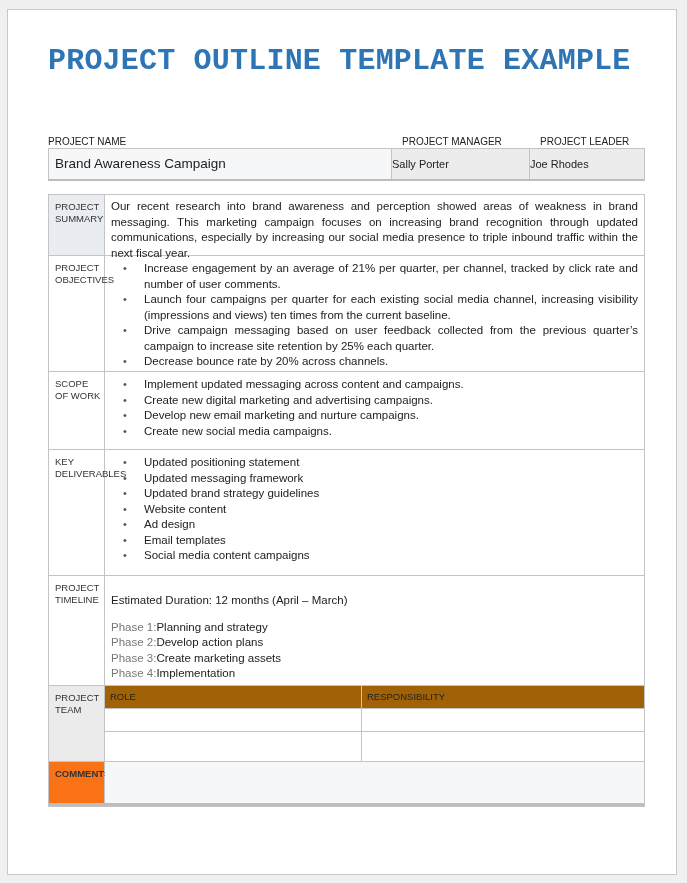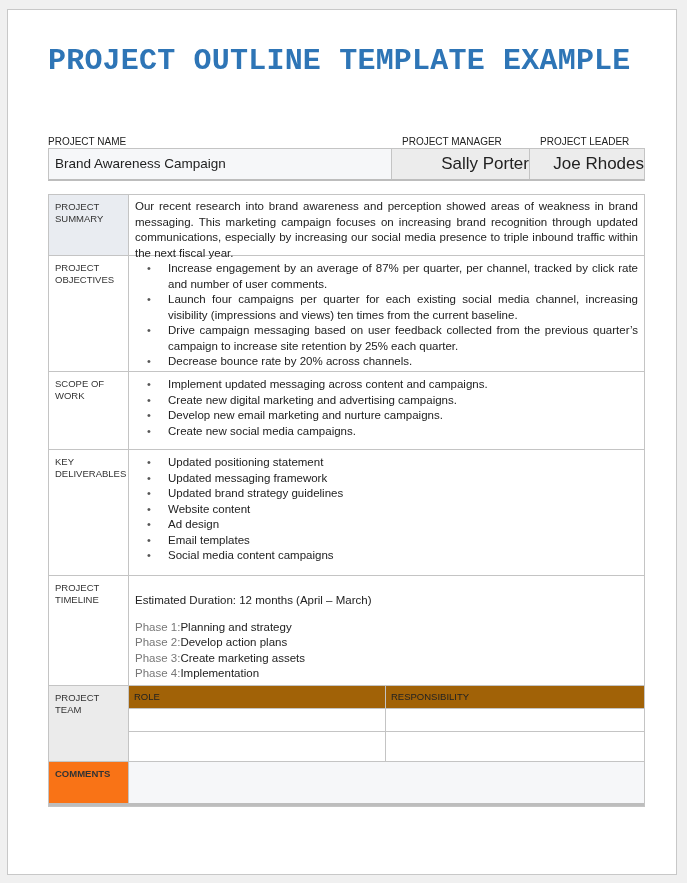--- a/index.html
+++ b/index.html
@@ -39,32 +39,32 @@
     position: absolute; top: 138px; left: 40px; width: 597px; height: 33px;
     display: flex;
     border: 1px solid #c4c4c4; border-bottom: 2px solid #bdbdbd;
     box-sizing: border-box;
   }
   .hdr-row .c1 {
     width: 336px; background: #f6f7f9; border-right: 1px solid #c4c4c4;
     font-size: 13.5px; padding-left: 6px; line-height: 30px;
   }
   .hdr-row .c2, .hdr-row .c3 {
-    background: #ececec; text-align: right; font-size: 17px; line-height: 30px;
+    background: #ececec; text-align: left; font-size: 11px; line-height: 30px;
   }
   .hdr-row .c2 { width: 137px; border-right: 1px solid #c4c4c4; }
   .hdr-row .c3 { flex: 1; }
 
   .main {
     position: absolute; top: 184px; left: 40px; width: 597px;
     border: 1px solid #c4c4c4; box-sizing: border-box;
   }
   .row { display: flex; border-bottom: 1px solid #c4c4c4; box-sizing: border-box; }
   .row .lbl {
-    width: 80px; flex: none; box-sizing: border-box;
+    width: 56px; flex: none; box-sizing: border-box;
     border-right: 1px solid #c4c4c4;
     font-size: 9.5px; line-height: 12px; padding: 6px 0 0 6px;
     color: #333; background: #ffffff;
   }
   .row .val {
     flex: 1; font-size: 11.5px; line-height: 15.5px; color: #222;
     box-sizing: border-box; padding: 5px 6px 0 6px;
   }
   .r-summary { height: 61px; }
   .r-summary .lbl { background: #e9ecf1; }
@@ -122,21 +122,21 @@
   <div class="main">
     <div class="row r-summary">
       <div class="lbl">PROJECT SUMMARY</div>
       <div class="val">Our recent research into brand awareness and perception showed areas of weakness in brand messaging. This marketing campaign focuses on increasing brand recognition through updated communications, especially by increasing our social media presence to triple inbound traffic within the next fiscal year.</div>
     </div>
 
     <div class="row r-obj">
       <div class="lbl">PROJECT OBJECTIVES</div>
       <div class="val">
         <ul class="bl">
-          <li>Increase engagement by an average of 87% per quarter, per channel, tracked by click rate and number of user comments.</li>
+          <li>Increase engagement by an average of 21% per quarter, per channel, tracked by click rate and number of user comments.</li>
           <li>Launch four campaigns per quarter for each existing social media channel, increasing visibility (impressions and views) ten times from the current baseline.</li>
           <li>Drive campaign messaging based on user feedback collected from the previous quarter’s campaign to increase site retention by 25% each quarter.</li>
           <li>Decrease bounce rate by 20% across channels.</li>
         </ul>
       </div>
     </div>
 
     <div class="row r-scope">
       <div class="lbl">SCOPE OF WORK</div>
       <div class="val">

